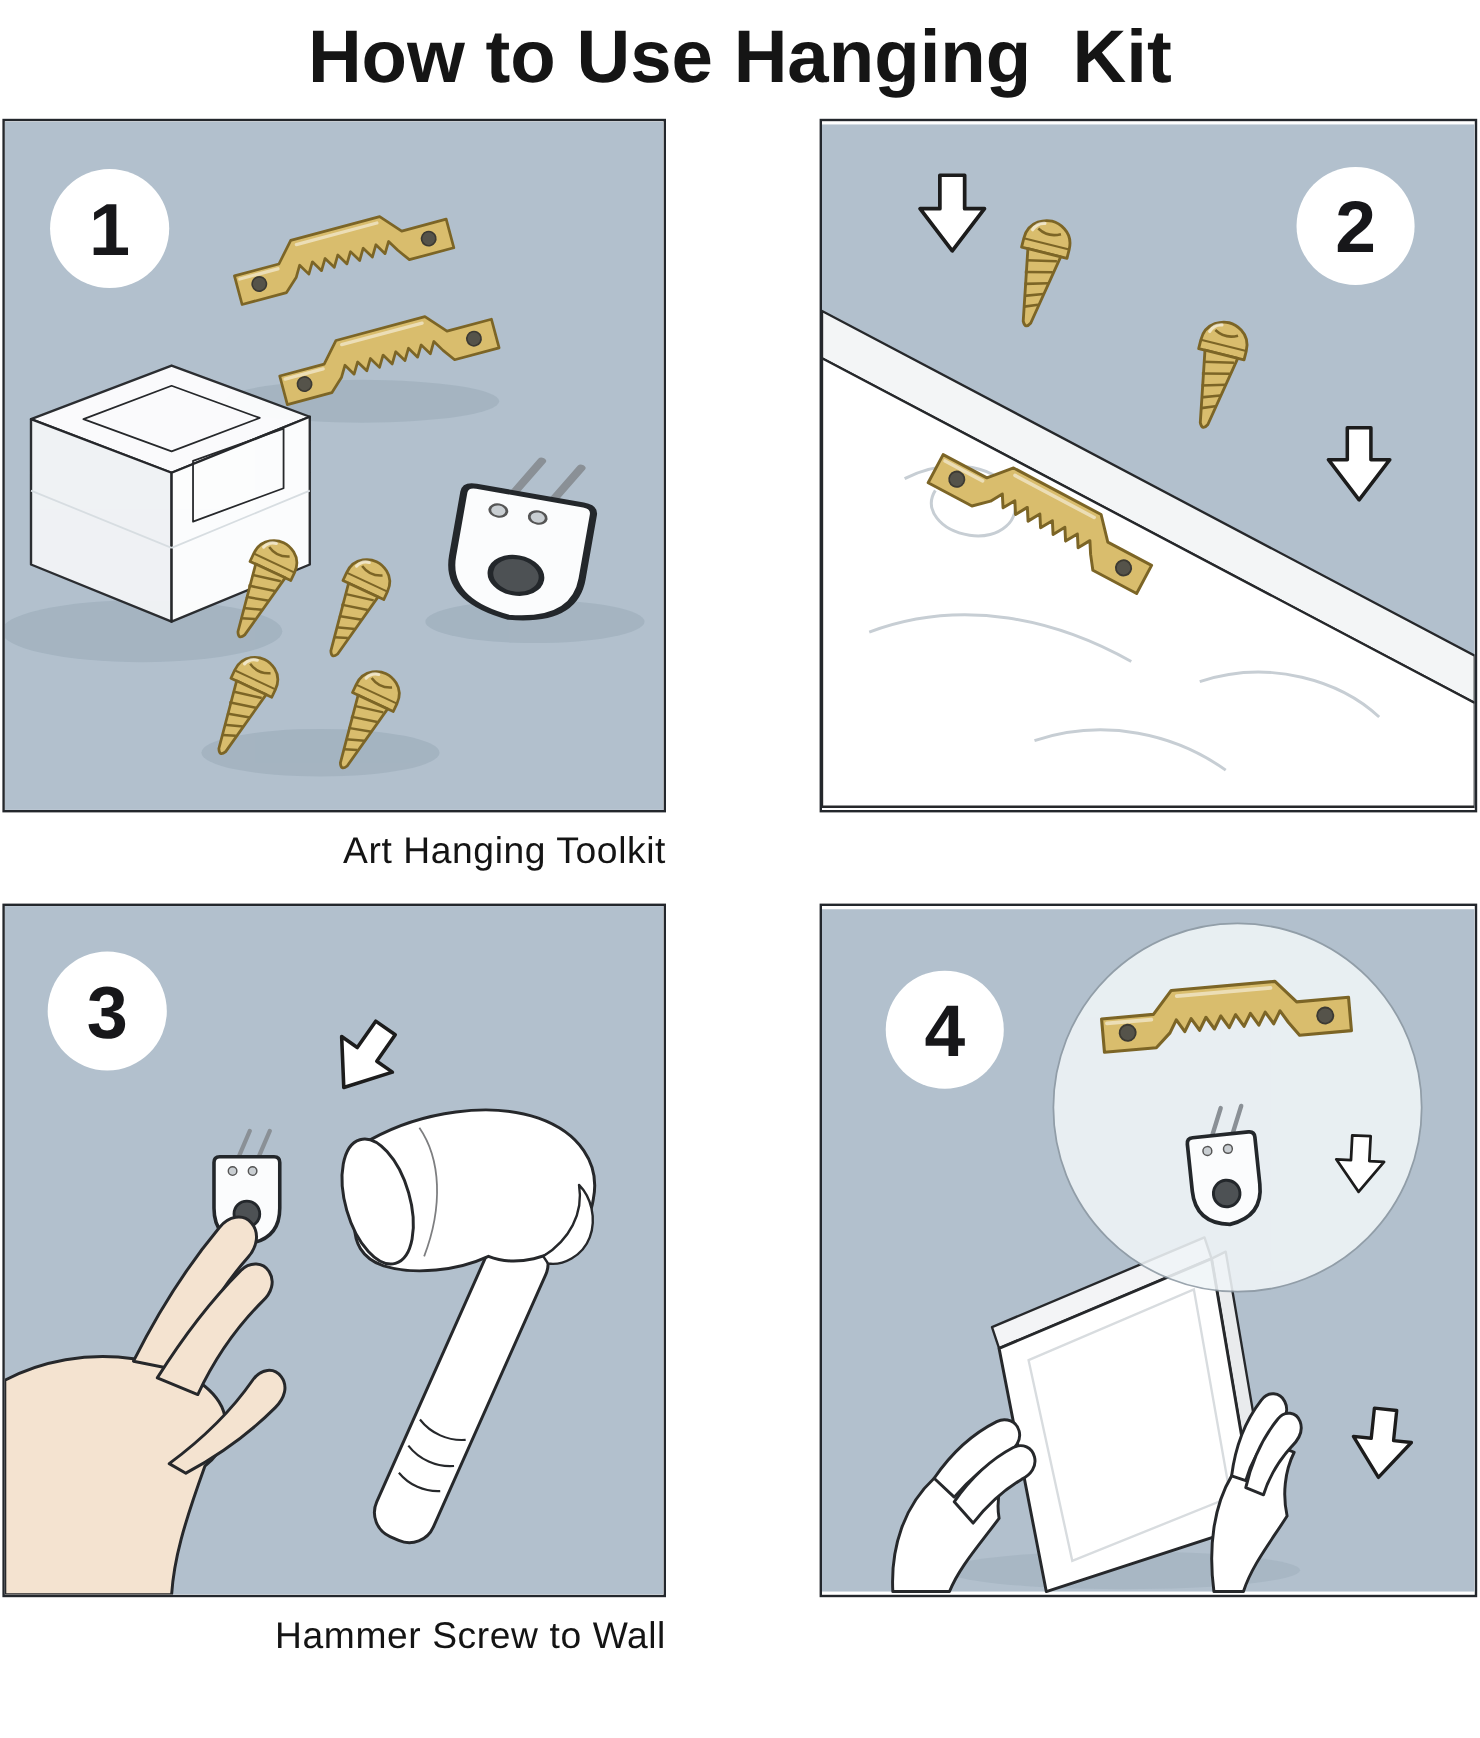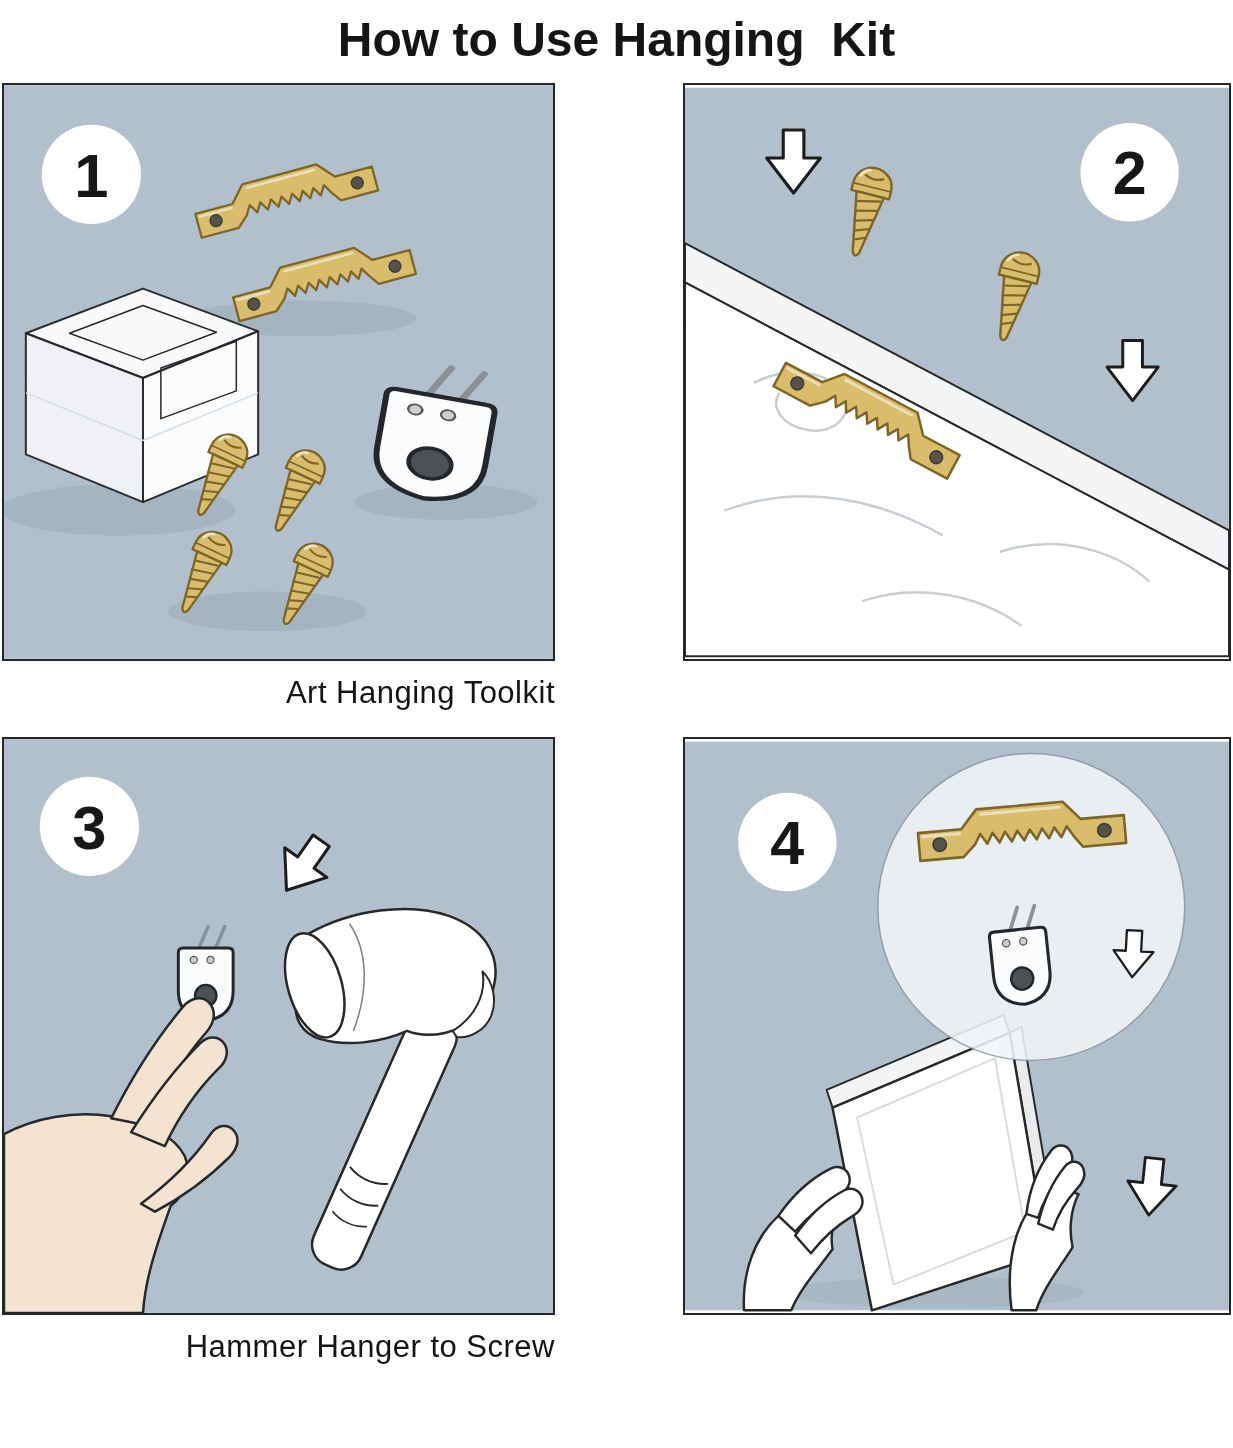--- a/index.html
+++ b/index.html
@@ -4,21 +4,21 @@
 <style>
   html,body{margin:0;padding:0;background:#ffffff;}
   .page{
     width:1233px;height:1448px;box-sizing:border-box;
     background:var(--page_bg,#fff);
     font-family:"Liberation Sans",sans-serif;
     padding-top:6px;overflow:hidden;
   }
   h1.title{
     margin:6px 0 8px;text-align:center;
-    font-size:48px;font-weight:700;color:#151515;
+    font-size:62px;font-weight:700;color:#151515;
     letter-spacing:0px;white-space:pre-wrap;
   }
   .grid{
     display:grid;
     grid-template-columns:553px 548px;
     justify-content:space-between;
     padding:0 2px;
     row-gap:26px;
     margin-top:16px;
   }
@@ -166,21 +166,21 @@
             <path d="M108,382 C130,338 155,300 180,270 C188,260 200,258 207,266 C214,274 212,286 204,295 C182,320 162,352 148,390 Z"></path>
             <path d="M128,396 C152,358 176,328 198,306 C206,298 217,299 222,307 C227,315 224,325 216,332 C196,352 176,380 162,410 Z"></path>
             <path d="M138,468 C165,448 190,424 208,398 C215,388 226,387 232,395 C238,403 235,413 227,421 C206,442 178,462 152,476 Z"></path>
           </g>
           <g>
             <circle cx="86" cy="88" r="50" fill="#ffffff"></circle>
             <text class="num" x="86" y="88" dy="0.36em">3</text>
           </g>
         </svg>
       </div>
-      <figcaption>Hammer Hanger to Screw</figcaption>
+      <figcaption>Hammer Screw to Wall</figcaption>
     </figure>
 
     <figure>
       <div class="panel">
         <svg viewBox="0 0 553 578">
           <rect width="553" height="578" fill="var(--panel_bg)"></rect>
           <ellipse cx="255" cy="560" rx="150" ry="16" fill="var(--shadow)" opacity="0.35"></ellipse>
           <g>
             <polygon points="150,372 330,296 324,278 144,354" fill="#f3f4f6" class="outl" stroke-width="2"></polygon>
             <polygon points="330,296 368,520 380,513 342,290" fill="#e9ebed" class="outl" stroke-width="2"></polygon>

